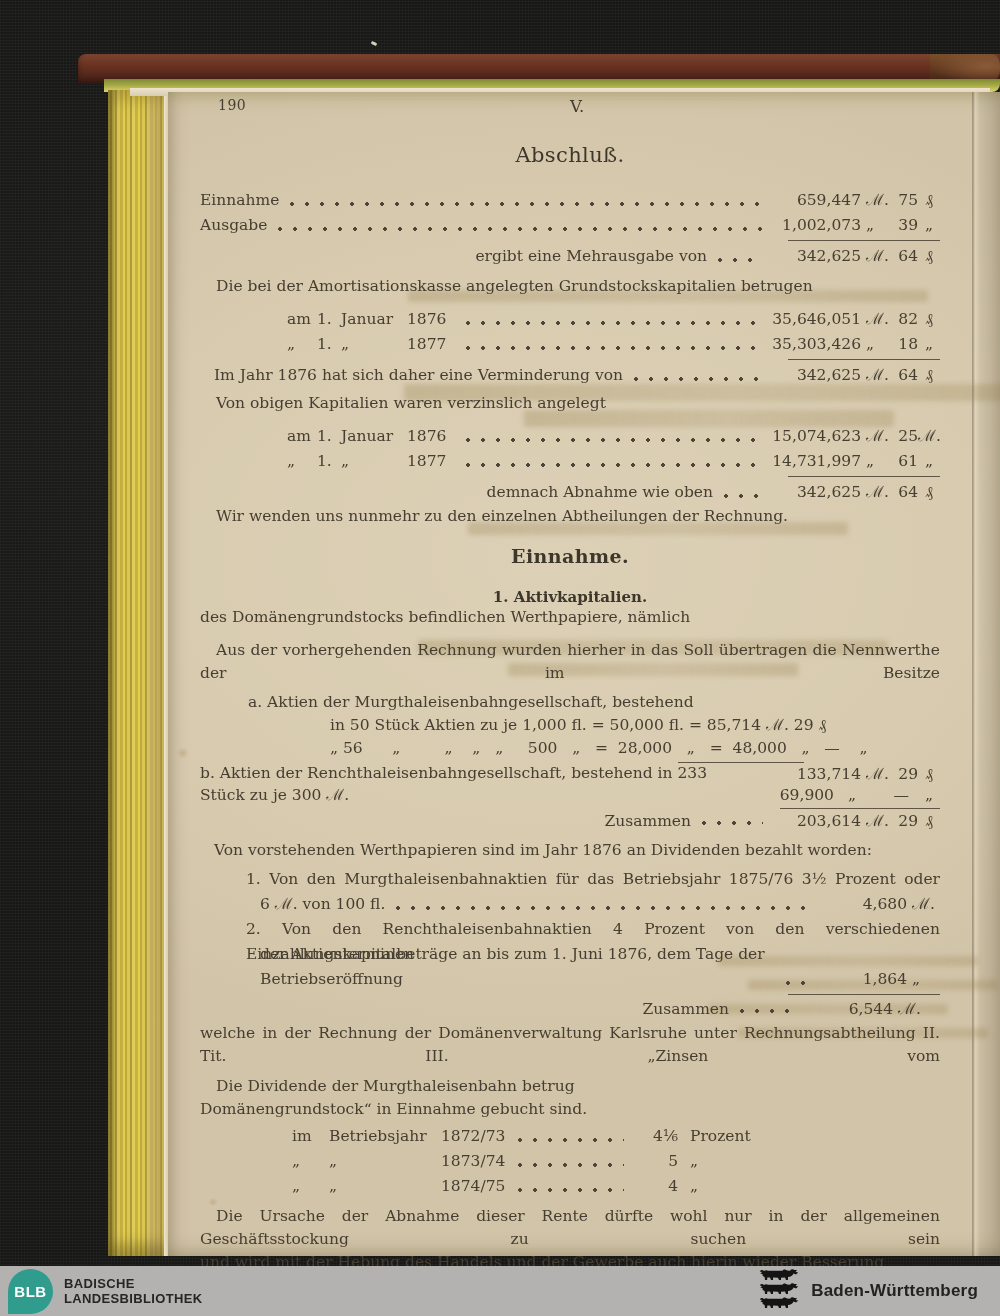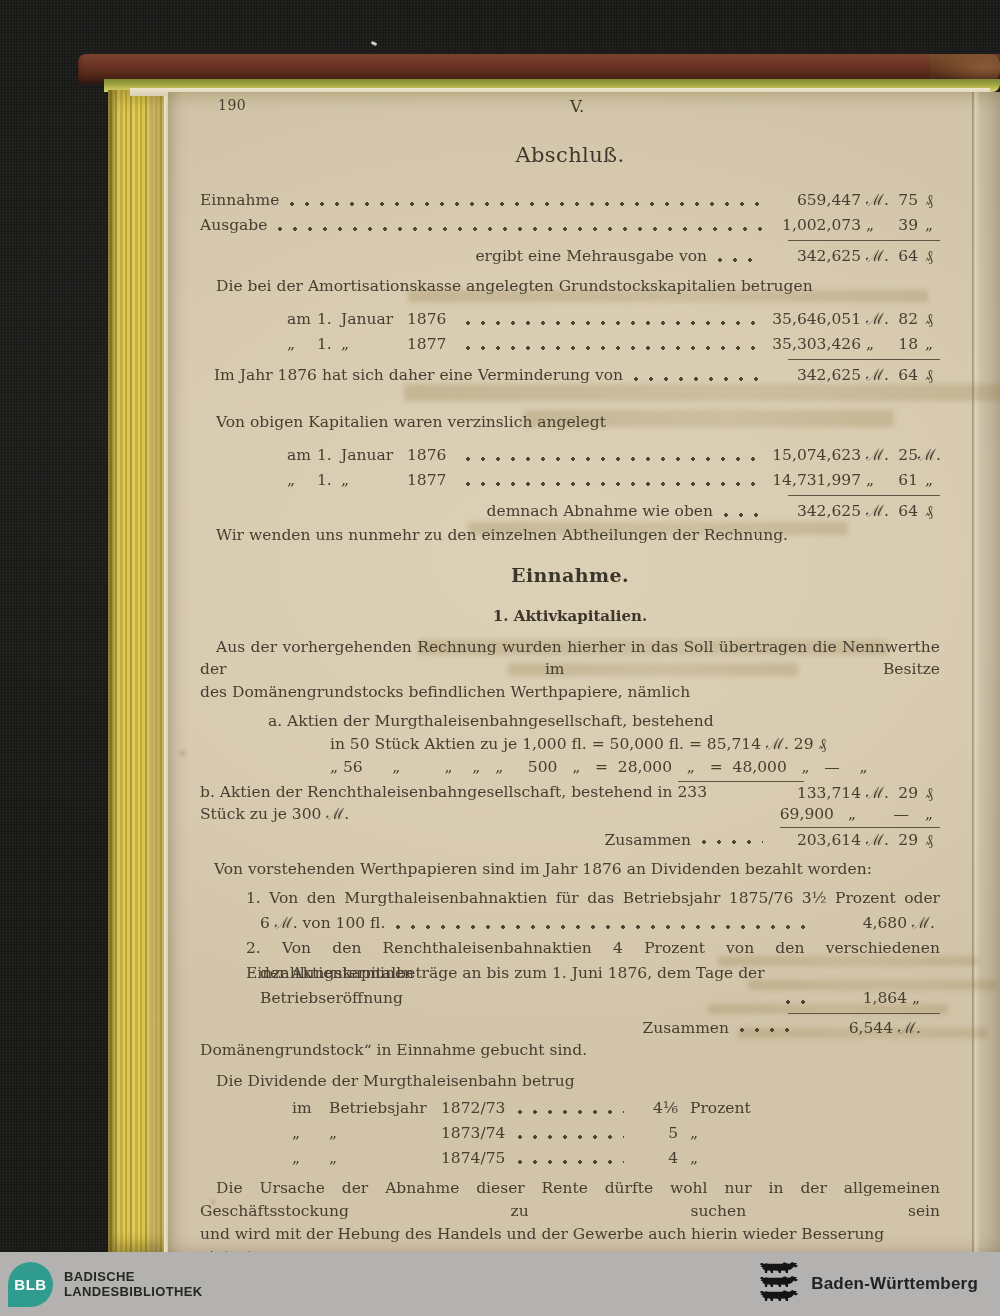--- a/index.html
+++ b/index.html
@@ -87,21 +87,21 @@
   .c3{display:inline-block;width:66px;text-align:left;}
   .c4{display:inline-block;width:48px;}
   .pre{white-space:pre;}
   .just{text-align:justify;text-align-last:justify;}
 
   .drow{display:flex;align-items:baseline;height:25px;line-height:25px;margin-left:92px;width:478px;}
   .dc1{width:30px;} .dc2{width:112px;margin-left:7px;} .dc3{width:66px;}
   .dval{width:46px;text-align:right;} .dunit{width:80px;padding-left:12px;}
 
   
-  .footer-bar{position:absolute;left:0;right:0;bottom:0;height:64px;background:#b3b2b0;
+  .footer-bar{position:absolute;left:0;right:0;bottom:0;height:50px;background:#b3b2b0;
     display:flex;align-items:center;padding:0 22px 0 8px;box-sizing:border-box;
     font-family:"Liberation Sans","DejaVu Sans",sans-serif;}
   .blb-badge{width:45px;height:45px;background:#2f9c8d;border-radius:50% 50% 50% 0;
     display:flex;align-items:center;justify-content:center;flex:0 0 auto;}
   .blb-badge span{color:#fff;font-weight:bold;font-size:15px;letter-spacing:.5px;}
   .lib-name{margin-left:11px;font-weight:bold;color:#262624;font-size:13px;line-height:15.5px;letter-spacing:.35px;}
   .spacer{flex:1 1 auto;}
   .coat{flex:0 0 auto;margin-right:12px;}
   .state-name{font-weight:bold;color:#222;font-size:17px;letter-spacing:.2px;}
 </style>
@@ -211,21 +211,21 @@
         <span class="ind" style="text-indent:0;margin-left:14px;">Im Jahr 1876 hat sich daher eine Verminderung von</span>
         <span class="dots"></span>
         <span class="amt">
             <span class="num">342,625</span>
             <span class="cur">ℳ.</span>
             <span class="pfv">64</span>
             <span class="pfc">₰</span>
           </span>
       </div>
 
-      <div class="para ind" style="margin-top:23px;">Von obigen Kapitalien waren verzinslich angelegt</div>
+      <div class="para ind" style="margin-top:4px;">Von obigen Kapitalien waren verzinslich angelegt</div>
 
       <div class="finrow" style="margin-top:10px;">
         <span style="margin-left:87px;"><span class="c1">am</span><span class="c2">1.</span><span class="c3">Januar</span><span class="c4">1876</span></span>
         <span class="dots"></span>
         <span class="amt">
             <span class="num">15,074,623</span>
             <span class="cur">ℳ.</span>
             <span class="pfv">25</span>
             <span class="pfc">ℳ.</span>
           </span>
@@ -249,24 +249,24 @@
             <span class="cur">ℳ.</span>
             <span class="pfv">64</span>
             <span class="pfc">₰</span>
           </span>
       </div>
       <div class="para ind">Wir wenden uns nunmehr zu den einzelnen Abtheilungen der Rechnung.</div>
 
       <div class="h2">Einnahme.</div>
       <div class="h3">1. Aktivkapitalien.</div>
 
+      <div class="para">des Domänengrundstocks befindlichen Werthpapiere, nämlich</div>
       <div class="para just ind" style="margin-top:11px;">Aus der vorhergehenden Rechnung wurden hierher in das Soll übertragen die Nennwerthe der im Besitze</div>
-      <div class="para">des Domänengrundstocks befindlichen Werthpapiere, nämlich</div>
-
-      <div class="para" style="margin-top:7px;margin-left:68px;">a. Aktien der Murgthaleisenbahngesellschaft, bestehend</div>
+
+      <div class="para" style="margin-top:7px;margin-left:48px;">a. Aktien der Murgthaleisenbahngesellschaft, bestehend</div>
 
       <div class="para pre" style="margin-left:130px;line-height:23px;">in 50 Stück Aktien zu je 1,000 fl. = 50,000 fl. = 85,714 ℳ. 29 ₰</div>
       <div class="para pre" style="margin-left:130px;line-height:23px;">„ 56      „         „    „   „     500   „   =  28,000   „   =  48,000   „   —    „</div>
       <div class="sumrule sr-inner"></div>
       <div class="finrow" style="height:20px;line-height:20px;">
         <span class="amt">
             <span class="num">133,714</span>
             <span class="cur">ℳ.</span>
             <span class="pfv">29</span>
             <span class="pfc">₰</span>
@@ -317,23 +317,24 @@
       <div class="sumrule sr-right"></div>
       <div class="finrow" style="height:22px;line-height:22px;">
         <span style="margin-left:auto;">Zusammen</span>
         <span class="dots f" style="width:56px;"></span>
         <span class="amt" style="margin-left:0;margin-right:14px;">
             <span class="num">6,544</span>
             <span class="cur">ℳ.</span>
           </span>
       </div>
 
+      <div class="para just" style="margin-top:2px;">welche in der Rechnung der Domänenverwaltung Karlsruhe unter Rechnungsabtheilung II. Tit. III. „Zinsen vom</div>
+      <div class="para ind" style="margin-top:8px;">Die Dividende der Murgthaleisenbahn betrug</div>
+
       <div class="para">Domänengrundstock“ in Einnahme gebucht sind.</div>
-
-      <div class="para ind" style="margin-top:8px;">Die Dividende der Murgthaleisenbahn betrug</div>
 
       <div class="drow" style="margin-top:4px;">
         <span class="dc1">im</span>
           <span class="dc2">Betriebsjahr</span>
           <span class="dc3">1872/73</span>
         <span class="dots"></span>
         <span class="dval">4¹⁄₆</span>
           <span class="dunit">Prozent</span>
       </div>
       <div class="drow">

